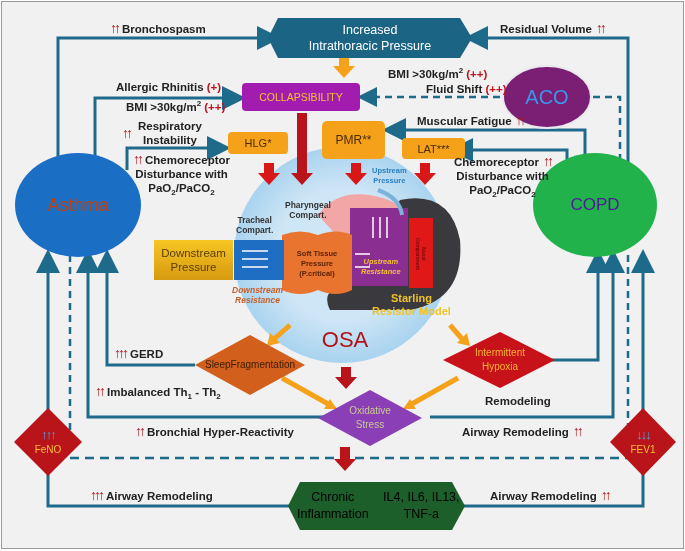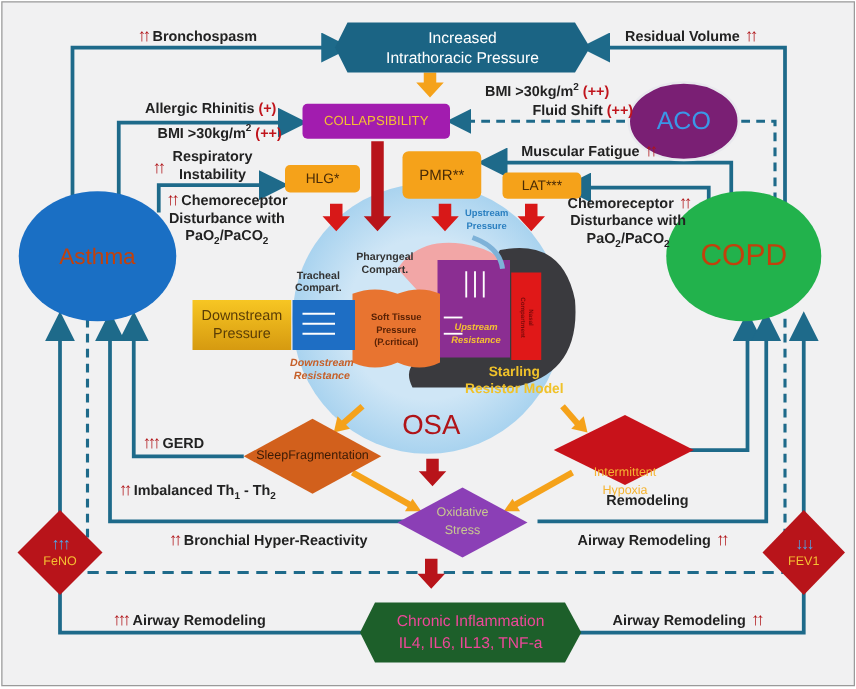--- a/index.html
+++ b/index.html
@@ -117,35 +117,35 @@
 <div class="node" style="left:228px;top:132px;width:60px;height:22px;background:#f5a21a;border-radius:4px;color:#4a2b06;font-size:11px;">HLG*</div>
 <div class="node" style="left:322px;top:121px;width:63px;height:38px;background:#f5a21a;border-radius:5px;color:#4a2b06;font-size:12px;">PMR**</div>
 <div class="node" style="left:402px;top:138px;width:63px;height:21px;background:#f5a21a;border-radius:4px;color:#4a2b06;font-size:11px;">LAT***</div>
 
 <div class="node" style="left:278px;top:19px;width:184px;height:38px;color:#fff;font-size:12.5px;flex-direction:column;line-height:16px;">
   <span>Increased</span>
   <span>Intrathoracic Pressure</span>
 </div>
 <div class="node" style="left:503px;top:80px;width:88px;height:34px;color:#3a97e8;font-size:20px;">ACO</div>
 <div class="node" style="left:20px;top:190px;width:116px;height:30px;color:#c2410c;font-size:18px;">Asthma</div>
-<div class="node" style="left:535px;top:190px;width:120px;height:30px;color:#c2410c;font-size:24px;">COPD</div>
+<div class="node" style="left:535px;top:190px;width:120px;height:30px;color:#4c1d95;font-size:17px;">COPD</div>
 <div class="node" style="left:305px;top:325px;width:80px;height:30px;color:#b01418;font-size:22px;">OSA</div>
 <div class="node" style="left:205px;top:350px;width:90px;height:30px;color:#3a1a05;font-size:10px;flex-direction:row;line-height:14px;">
   <span>Sleep</span>
   <span>Fragmentation</span>
 </div>
-<div class="node" style="left:455px;top:345px;width:90px;height:30px;color:#f5b432;font-size:10px;flex-direction:column;line-height:14px;margin-top:26px;">
+<div class="node" style="left:455px;top:345px;width:90px;height:30px;color:#f5b432;font-size:10px;flex-direction:column;line-height:14px;">
   <span>Intermittent</span>
   <span>Hypoxia</span>
 </div>
 <div class="node" style="left:330px;top:403px;width:80px;height:30px;color:#c8c890;font-size:10px;flex-direction:column;line-height:14px;">
   <span>Oxidative</span>
   <span>Stress</span>
 </div>
-<div class="node" style="left:288px;top:484px;width:177px;height:44px;color:#ec4899;font-size:12.5px;flex-direction:column;line-height:17px;">
+<div class="node" style="left:288px;top:484px;width:177px;height:44px;color:#000000;font-size:12.5px;line-height:17px;">
   <span>Chronic Inflammation</span>
   <span>IL4, IL6, IL13, TNF-a</span>
 </div>
 <div class="node" style="left:22px;top:422px;width:52px;height:40px;flex-direction:column;line-height:15px;">
   <span style="color:#4fa6e8;font-size:13px;letter-spacing:-2px;">↑↑↑</span>
   <span style="color:#f5c032;font-size:10px;">FeNO</span>
 </div>
 <div class="node" style="left:617px;top:422px;width:52px;height:40px;flex-direction:column;line-height:15px;">
   <span style="color:#4fa6e8;font-size:13px;letter-spacing:-2px;">↓↓↓</span>
   <span style="color:#f5c032;font-size:10px;">FEV1</span>

